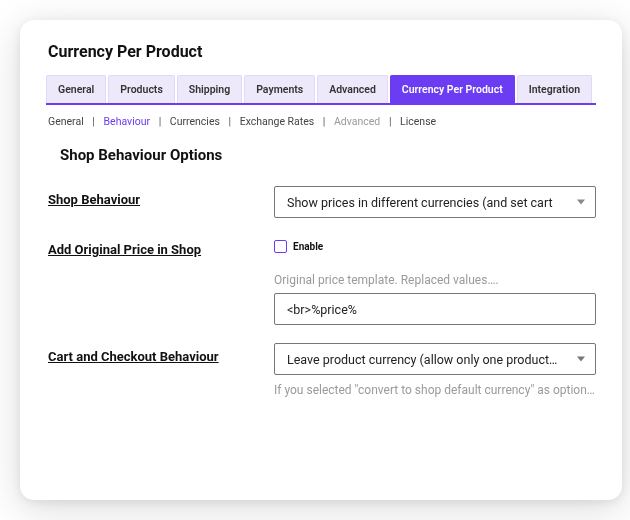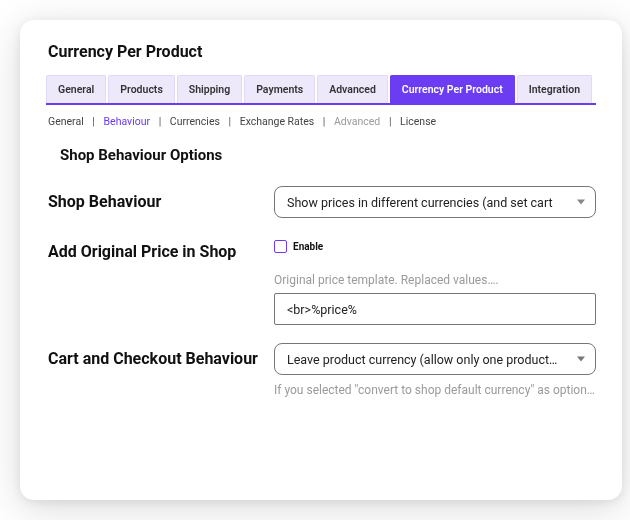--- a/index.html
+++ b/index.html
@@ -73,32 +73,33 @@
     margin-left: 2px;
   }
 
   .row {
     display: flex;
     align-items: flex-start;
     margin-bottom: 18px;
   }
   .row > .label-col {
     flex: 0 0 228px;
-    font-size: 16px;
+    font-size: 13px;
     font-weight: 700;
     padding-top: 6px;
     padding-left: 2px;
+    text-decoration: underline;
   }
   .row > .field-col {
     flex: 1 1 auto;
     min-width: 0;
   }
   .select-box {
     border: 1px solid #767676;
-    border-radius: 8px;
+    border-radius: 2px;
     height: 32px;
     display: flex;
     align-items: center;
     padding: 0 28px 0 12px;
     font-size: 12.5px;
     color: #222;
     background: #fff;
     position: relative;
     cursor: pointer;
     user-select: none;

